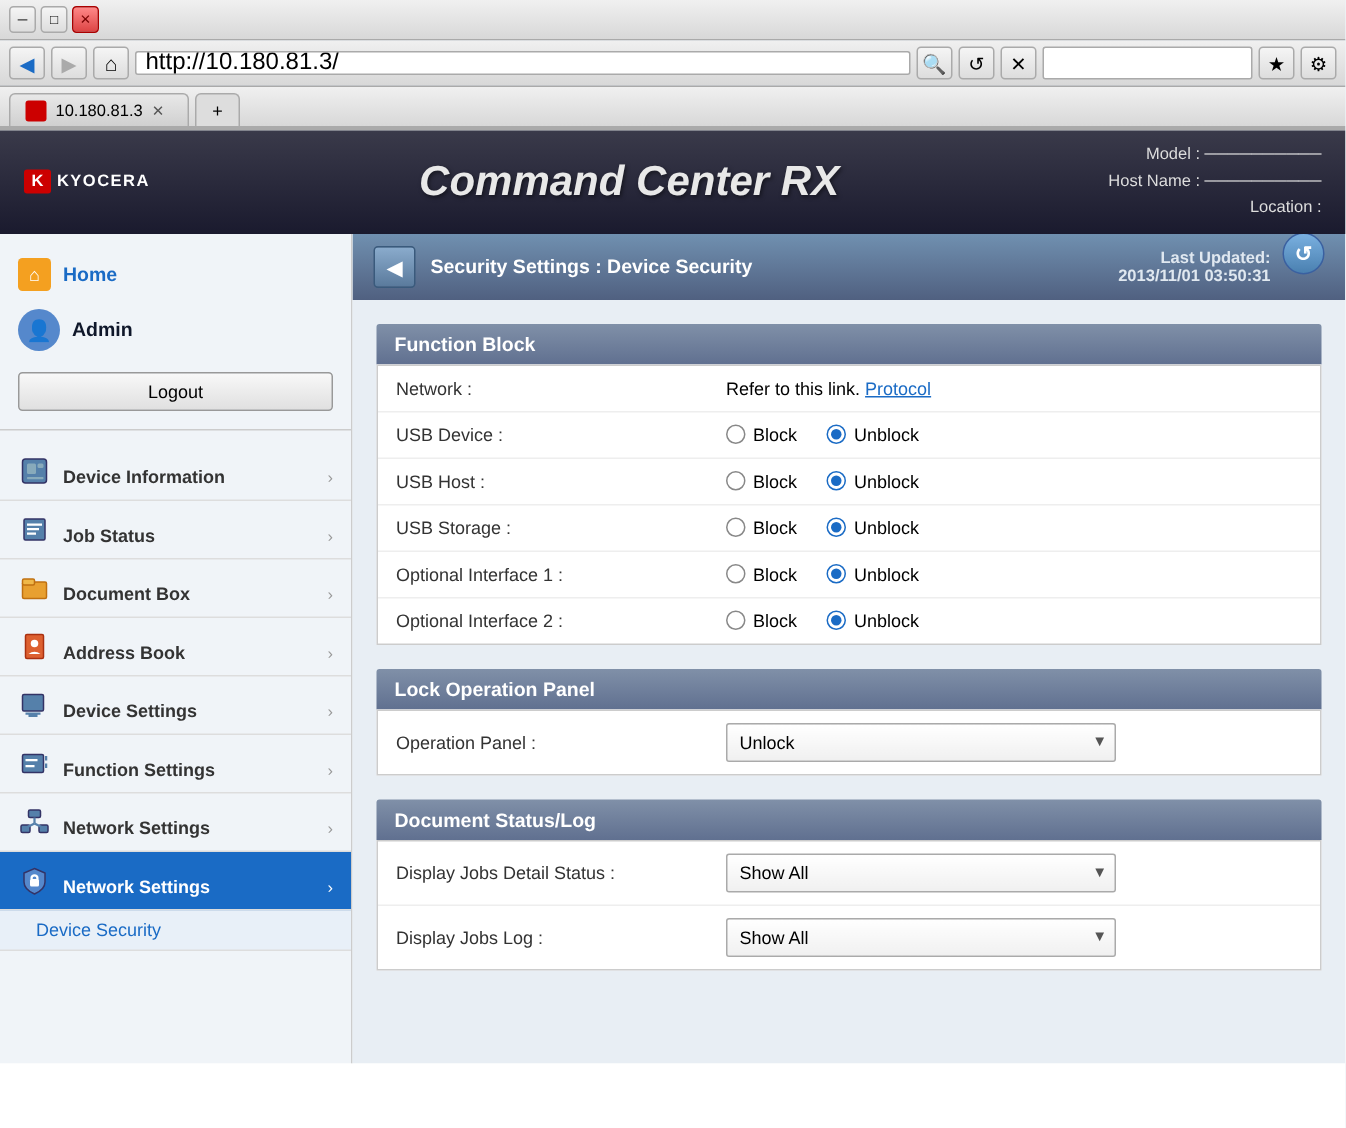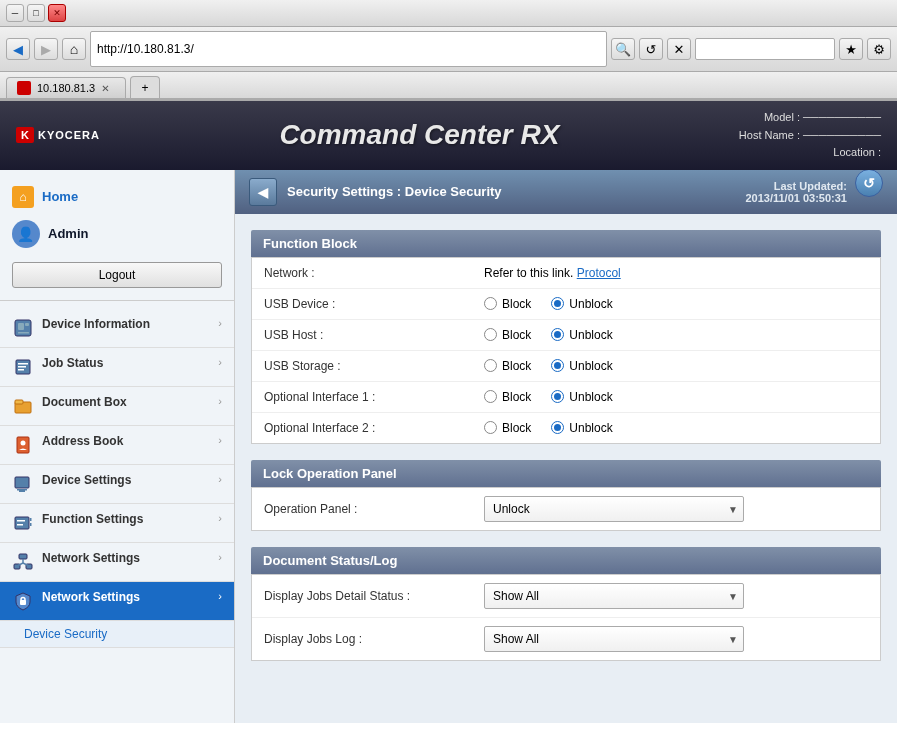--- a/index.html
+++ b/index.html
@@ -6,24 +6,24 @@
     body { font-family: Arial, sans-serif; font-size: 12px; background: #fff; width: 897px; height: 752px; overflow: hidden; }
 
     
     .browser-chrome { background: #dce6f0; border-bottom: 1px solid #aaa; }
     .browser-titlebar { background: linear-gradient(to bottom, #f0f0f0, #d8d8d8); padding: 4px 6px; display: flex; align-items: center; gap: 4px; border-bottom: 1px solid #aaa; }
     .browser-btn { width: 18px; height: 18px; border-radius: 3px; border: 1px solid #aaa; display: inline-flex; align-items: center; justify-content: center; font-size: 9px; cursor: pointer; background: linear-gradient(to bottom, #f5f5f5, #ddd); }
     .browser-btn.red { background: linear-gradient(to bottom, #f88, #d44); border-color: #a00; color: #700; }
     .browser-nav { background: linear-gradient(to bottom, #f0f0f0, #d8d8d8); padding: 4px 6px; display: flex; align-items: center; gap: 4px; border-bottom: 1px solid #aaa; }
     .nav-btn { width: 24px; height: 22px; border-radius: 3px; border: 1px solid #aaa; display: inline-flex; align-items: center; justify-content: center; cursor: pointer; background: linear-gradient(to bottom, #f5f5f5, #ddd); font-size: 13px; }
     .nav-btn.back { color: #1a6bc5; }
-    .address-bar { flex: 1; height: 36px; border: 1px solid #aaa; padding: 2px 6px; font-size: 12px; background: #fff; border-radius: 2px; }
+    .address-bar { flex: 1; height: 16px; border: 1px solid #aaa; padding: 2px 6px; font-size: 16px; background: #fff; border-radius: 2px; }
     .search-bar { width: 140px; height: 22px; border: 1px solid #aaa; padding: 2px 6px; font-size: 12px; background: #fff; border-radius: 2px; }
 
-    .tab-bar { background: linear-gradient(to bottom, #f0f0f0, #d8d8d8); padding: 4px 6px 0; display: flex; align-items: flex-end; border-bottom: 2px solid #aaa; }
+    .tab-bar { background: linear-gradient(to bottom, #f0f0f0, #d8d8d8); padding: 4px 6px 0; display: flex; border-bottom: 2px solid #aaa; }
     .browser-tab { background: linear-gradient(to bottom, #e8e8e8, #d0d0d0); border: 1px solid #aaa; border-bottom: none; padding: 3px 10px; border-radius: 4px 4px 0 0; font-size: 11px; display: flex; align-items: center; gap: 6px; min-width: 120px; }
     .tab-close { font-size: 10px; cursor: pointer; color: #555; }
     .kyocera-icon { width: 14px; height: 14px; background: #c00; border-radius: 2px; display: inline-block; }
 
     
     .app-container { display: flex; flex-direction: column; height: calc(752px - 130px); }
     .app-header { background: linear-gradient(to bottom, #3a3a4a, #1a1a2e); padding: 8px 16px; display: flex; align-items: center; justify-content: space-between; }
     .kyocera-logo { display: flex; align-items: center; gap: 4px; }
     .logo-box { background: #c00; color: #fff; font-weight: bold; font-size: 11px; padding: 2px 5px; border-radius: 2px; }
     .logo-text { color: #fff; font-size: 11px; font-weight: bold; letter-spacing: 1px; }
@@ -38,21 +38,21 @@
     .sidebar { width: 235px; background: #f0f4f8; border-right: 1px solid #ccc; overflow-y: auto; }
     .sidebar-user { padding: 12px; border-bottom: 1px solid #ccc; }
     .home-link { display: flex; align-items: center; gap: 8px; color: #1a6bc5; text-decoration: none; font-size: 13px; font-weight: bold; padding: 4px 0; }
     .home-icon { width: 22px; height: 22px; background: #f4a020; border-radius: 3px; display: flex; align-items: center; justify-content: center; color: #fff; font-size: 12px; }
     .user-row { display: flex; align-items: center; gap: 8px; padding: 8px 0; }
     .user-icon { width: 28px; height: 28px; background: #5588cc; border-radius: 50%; display: flex; align-items: center; justify-content: center; color: #fff; font-size: 14px; }
     .user-name { font-size: 13px; font-weight: bold; color: #0f172a; }
     .logout-btn { display: block; width: 100%; padding: 5px; border: 1px solid #999; background: linear-gradient(to bottom, #f8f8f8, #e0e0e0); border-radius: 3px; cursor: pointer; font-size: 12px; text-align: center; margin-top: 6px; }
 
     .sidebar-nav { padding: 8px 0; }
-    .nav-item { display: flex; align-items: flex-start; padding: 8px 12px; cursor: pointer; border-bottom: 1px solid #ddd; text-decoration: none; color: #333; }
+    .nav-item { display: flex; align-items: flex-end; padding: 8px 12px; cursor: pointer; border-bottom: 1px solid #ddd; text-decoration: none; color: #333; }
     .nav-item.active { background: #1a6bc5; color: #fff; }
     .nav-icon { width: 22px; height: 22px; margin-right: 8px; display: flex; align-items: center; justify-content: center; flex-shrink: 0; }
     .nav-label { flex: 1; font-size: 12px; font-weight: bold; }
     .nav-arrow { font-size: 11px; color: #999; }
     .nav-item.active .nav-arrow { color: #fff; }
     .sub-item { display: block; padding: 6px 12px 6px 24px; font-size: 12px; color: #1a6bc5; cursor: pointer; border-bottom: 1px solid #ddd; background: #e8f0f8; text-decoration: none; }
 
     
     .main-panel { flex: 1; display: flex; flex-direction: column; overflow-y: auto; background: #e8eef4; }
     .panel-header { background: linear-gradient(to bottom, #7090b0, #506080); padding: 8px 14px; display: flex; align-items: center; justify-content: space-between; }

